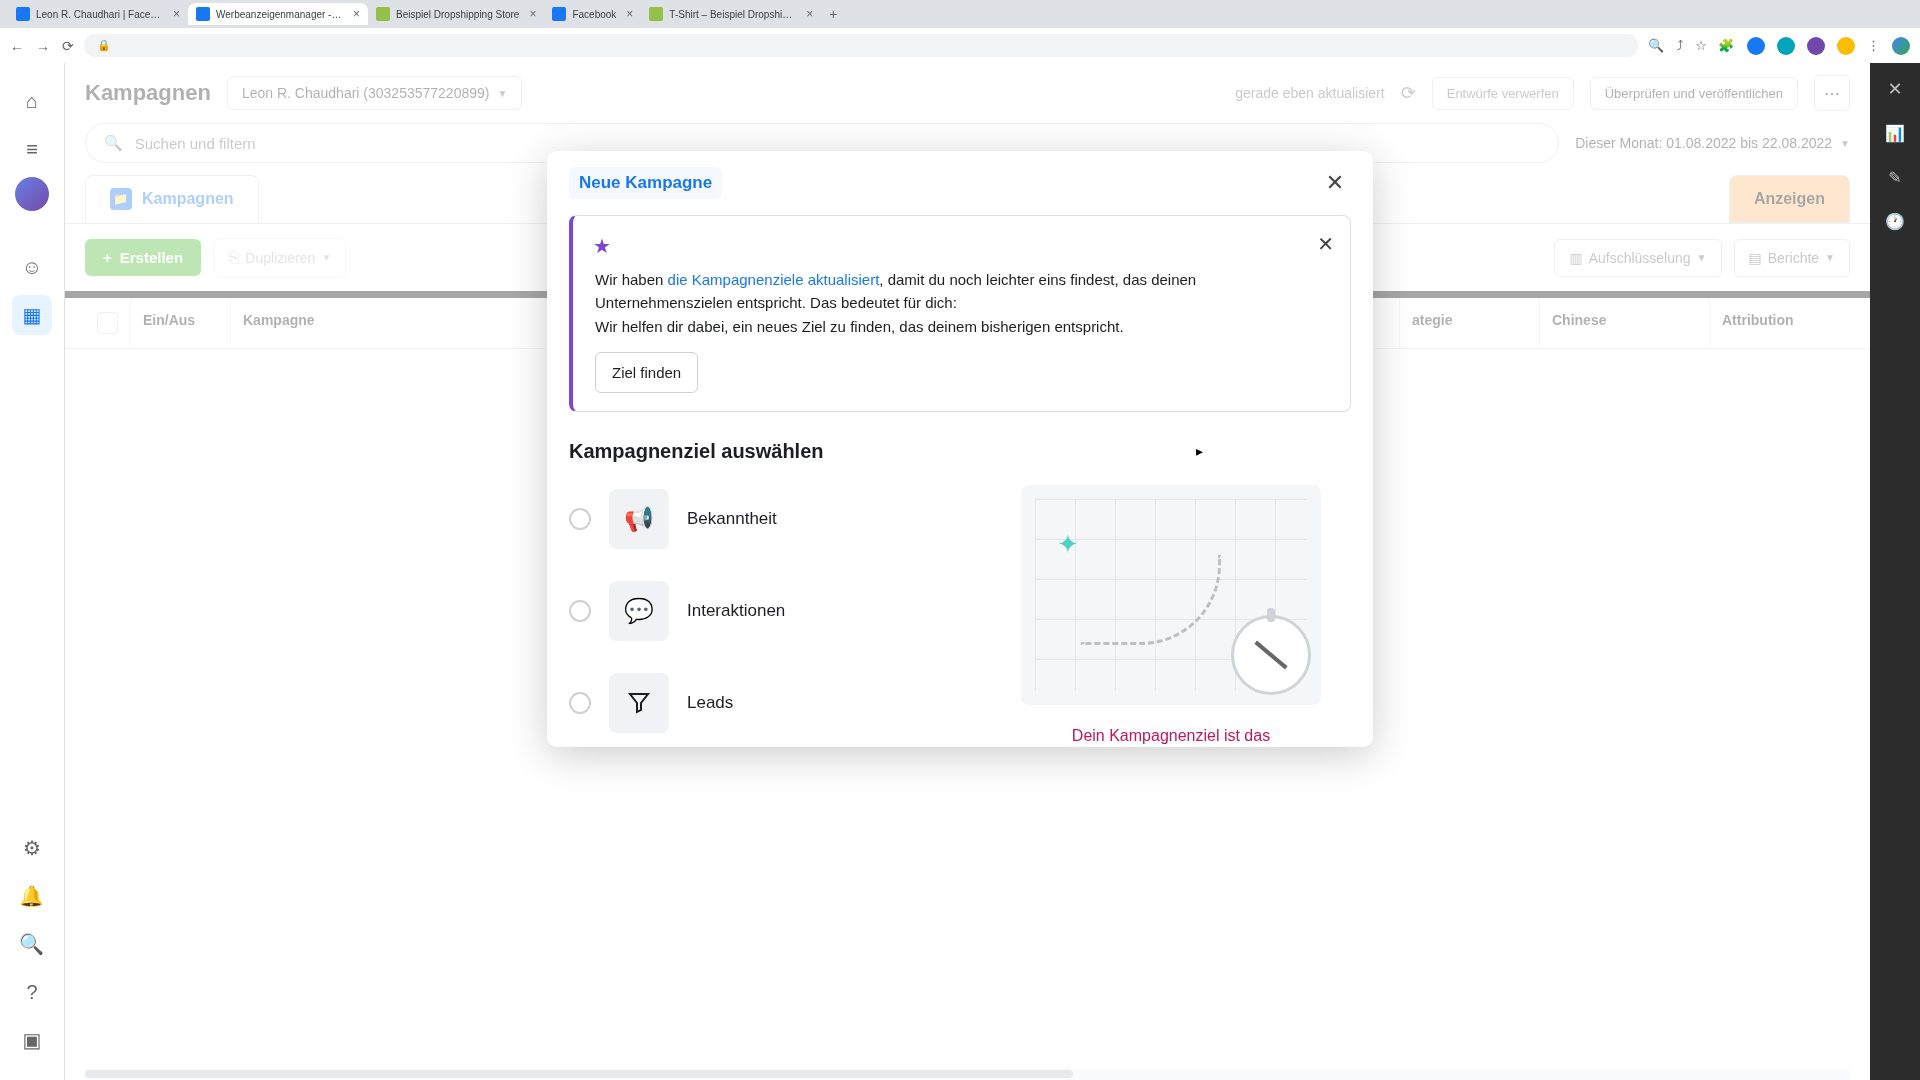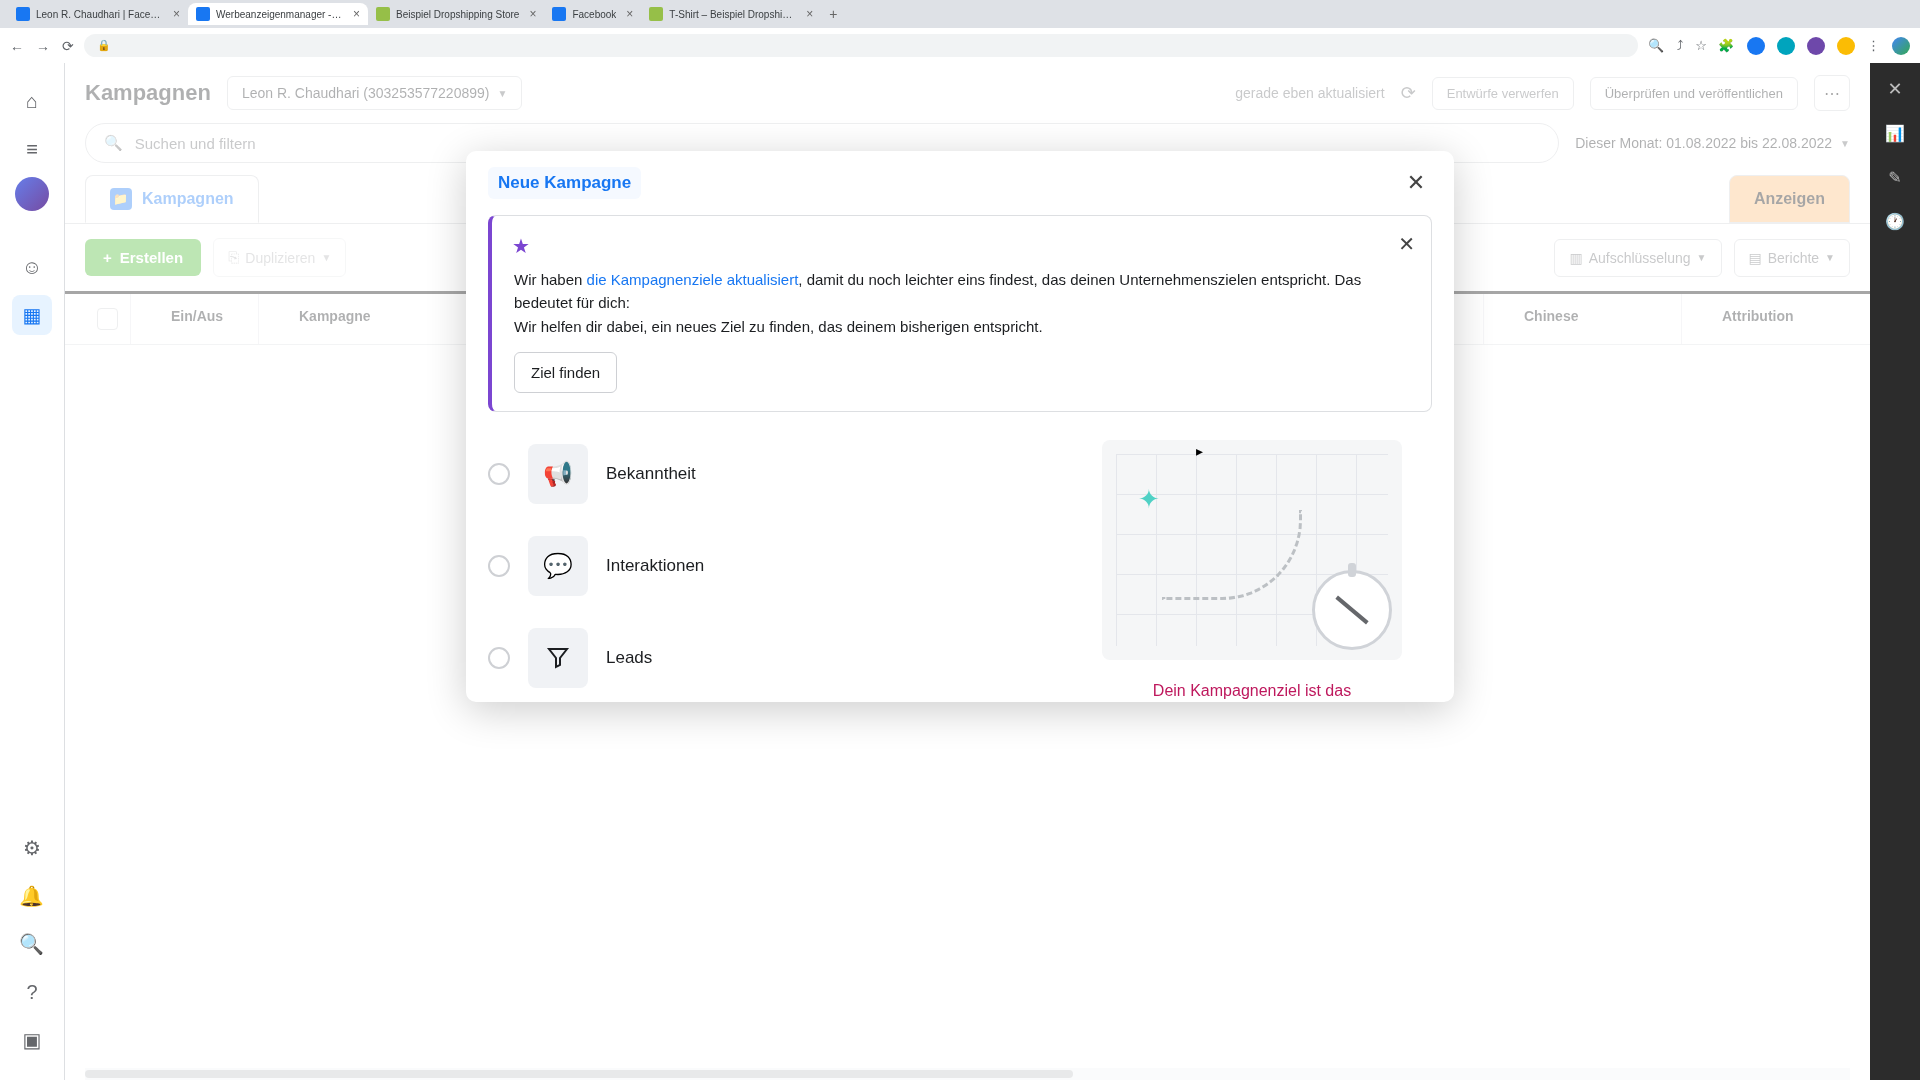--- a/index.html
+++ b/index.html
@@ -60,35 +60,35 @@
 .entity-tab.active { border-bottom-color: #fff; color: #1877f2; background: #fff; }
 .entity-tab.active .tab-icon { background: #1877f2; }
 .tab-icon { width: 22px; height: 22px; border-radius: 4px; background: #65676b; display: flex; align-items: center; justify-content: center; color: #fff; font-size: 12px; }
 
 .actionbar { display: flex; align-items: center; gap: 12px; padding: 14px 20px; border-top: 1px solid #ced0d4; }
 .btn-create { background: #42b72a; color: #fff; padding: 10px 18px; border-radius: 6px; font-size: 15px; font-weight: 600; display: flex; align-items: center; gap: 8px; cursor: pointer; }
 .btn-action { border: 1px solid #ced0d4; padding: 10px 14px; border-radius: 6px; font-size: 14px; color: #65676b; display: flex; align-items: center; gap: 6px; cursor: pointer; background: #fff; }
 .btn-action.disabled { opacity: 0.5; cursor: default; }
 .ab-spacer { flex: 1; }
 
-.table-head { display: flex; border-top: 3px solid #000000; border-bottom: 1px solid #dddfe2; background: #fff; padding: 0 20px; gap: 28px; }
+.table-head { display: flex; border-top: 7px solid #000000; border-bottom: 1px solid #dddfe2; background: #fff; padding: 0 20px; }
 .th-cell { padding: 14px 12px; font-size: 14px; font-weight: 600; color: #1c1e21; border-right: 1px solid #e4e6eb; }
 .th-check { width: 46px; display: flex; align-items: center; justify-content: center; }
 .checkbox { width: 22px; height: 22px; border: 1px solid #ced0d4; border-radius: 4px; }
 
 .table-body { flex: 1; background: #fff; overflow: auto; }
 .hscroll { height: 12px; background: #f0f2f5; position: relative; margin: 0 20px; }
 .hscroll-thumb { position: absolute; left: 0; width: 56%; height: 8px; top: 2px; background: #bcc0c4; border-radius: 4px; }
 
 .rightbar { width: 50px; background: #2c2c2c; display: flex; flex-direction: column; align-items: center; padding-top: 12px; gap: 16px; z-index: 10; position: relative; }
 .rb-item { width: 28px; height: 28px; color: #bbb; display: flex; align-items: center; justify-content: center; font-size: 16px; cursor: pointer; }
 .rb-close { font-size: 18px; }
 
 
-.modal { position: absolute; z-index: 100; left: 50%; top: 88px; transform: translateX(-50%); width: 988px; background: #fff; border-radius: 10px; box-shadow: 0 8px 40px rgba(0,0,0,0.2); display: flex; flex-direction: column; max-height: 908px; }
+.modal { position: absolute; z-index: 100; left: 50%; top: 88px; transform: translateX(-50%); width: 826px; background: #fff; border-radius: 10px; box-shadow: 0 8px 40px rgba(0,0,0,0.2); display: flex; flex-direction: column; max-height: 908px; }
 .modal-head { display: flex; align-items: center; padding: 16px 22px; }
 .modal-tab { font-size: 17px; font-weight: 700; color: #1877f2; padding: 6px 10px; border-radius: 6px; background: #f5f9ff; }
 .modal-close { margin-left: auto; font-size: 22px; color: #444; cursor: pointer; width: 32px; height: 32px; display: flex; align-items: center; justify-content: center; border-radius: 50%; }
 
 .modal-body { padding: 0 22px; overflow-y: auto; flex: 1; }
 
 .notice { border: 1px solid #dddfe2; border-left: 4px solid #7b46d1; border-radius: 8px; padding: 18px 20px; position: relative; margin-bottom: 28px; }
 .notice-head { display: flex; align-items: center; gap: 12px; margin-bottom: 10px; }
 .star-badge { width: 24px; height: 24px; color: #7b46d1; font-size: 20px; }
 .notice-title { font-size: 17px; font-weight: 700; color: #1c1e21; }
@@ -365,20 +365,21 @@
         </div>
         <div class="notice-body">
           <p>
             <span>Wir haben </span><a href="#">die Kampagnenziele aktualisiert</a><span>, damit du noch leichter eins findest, das deinen Unternehmenszielen entspricht. Das bedeutet für dich:</span>
           </p>
           <p>Wir helfen dir dabei, ein neues Ziel zu finden, das deinem bisherigen entspricht.</p>
           <div class="notice-btn">Ziel finden</div>
         </div>
       </div>
 
+      <div class="section-title">Kampagnenziel auswählen</div>
 
       <div class="objectives-row">
         <div class="objectives-list">
           <div class="obj-item">
             <div class="radio"></div>
             <div class="obj-icon">📢</div>
             <div class="obj-label">Bekanntheit</div>
           </div>
           <div class="obj-item">
             <div class="radio"></div>

